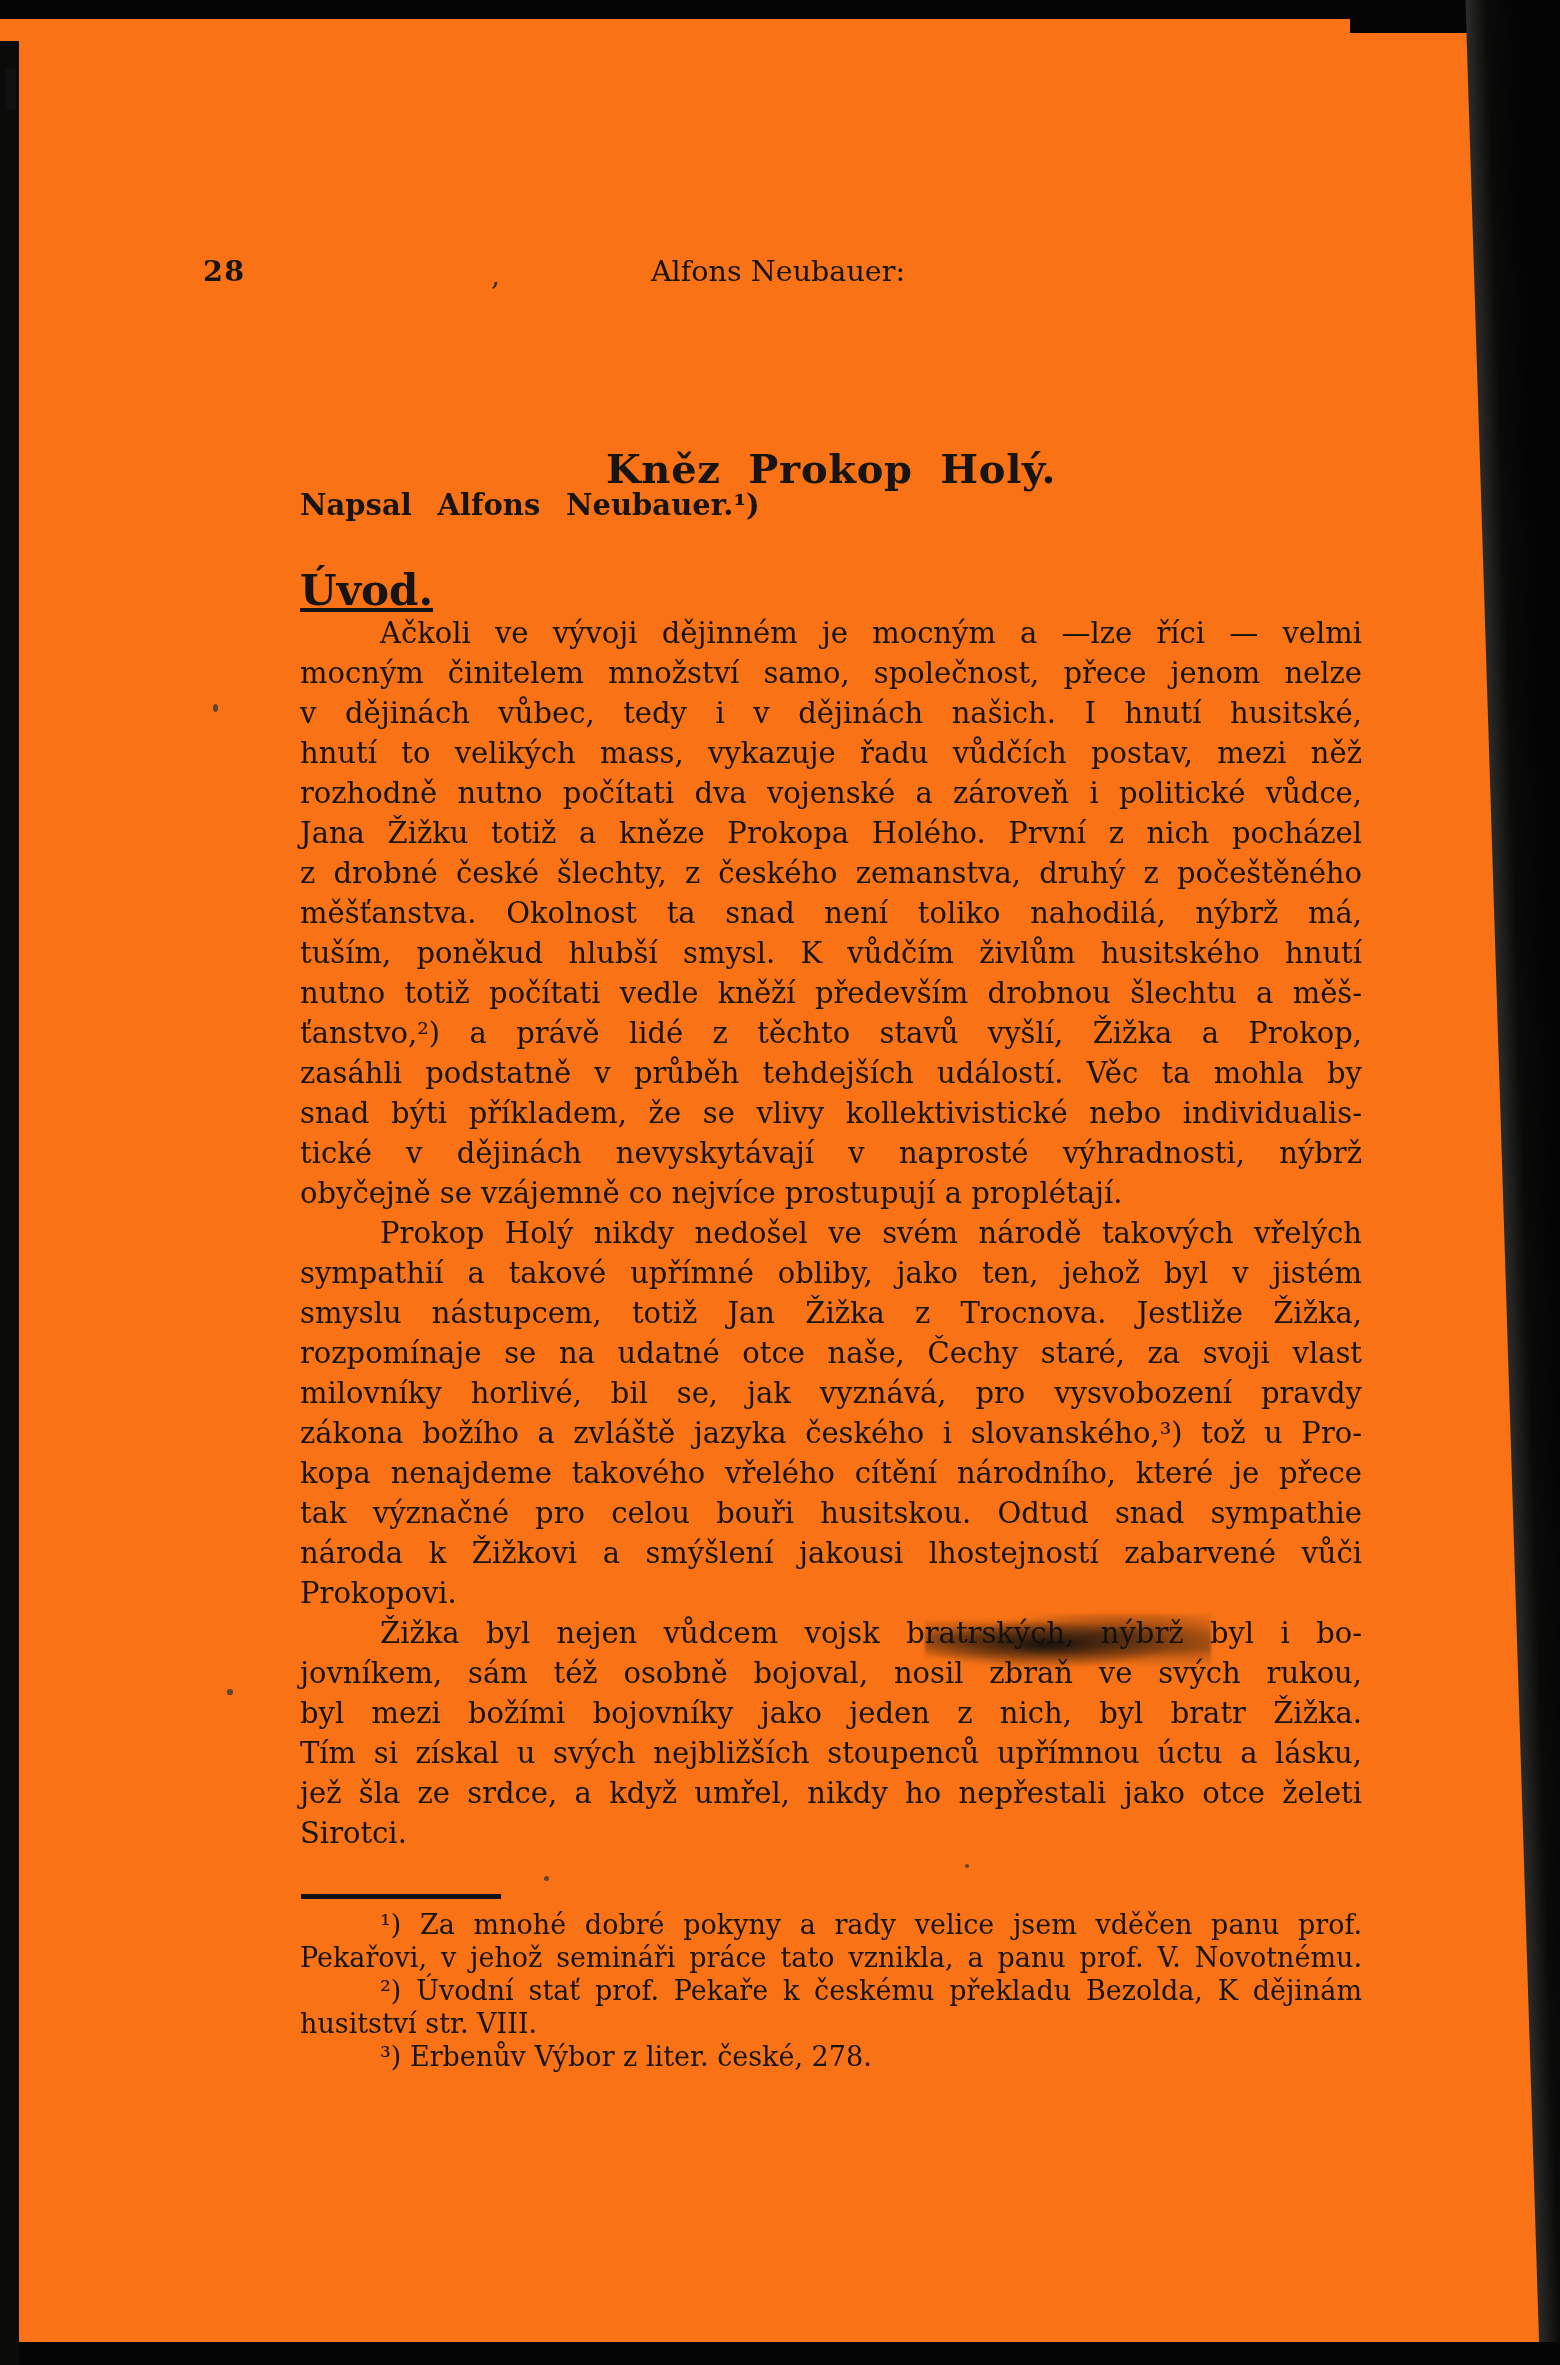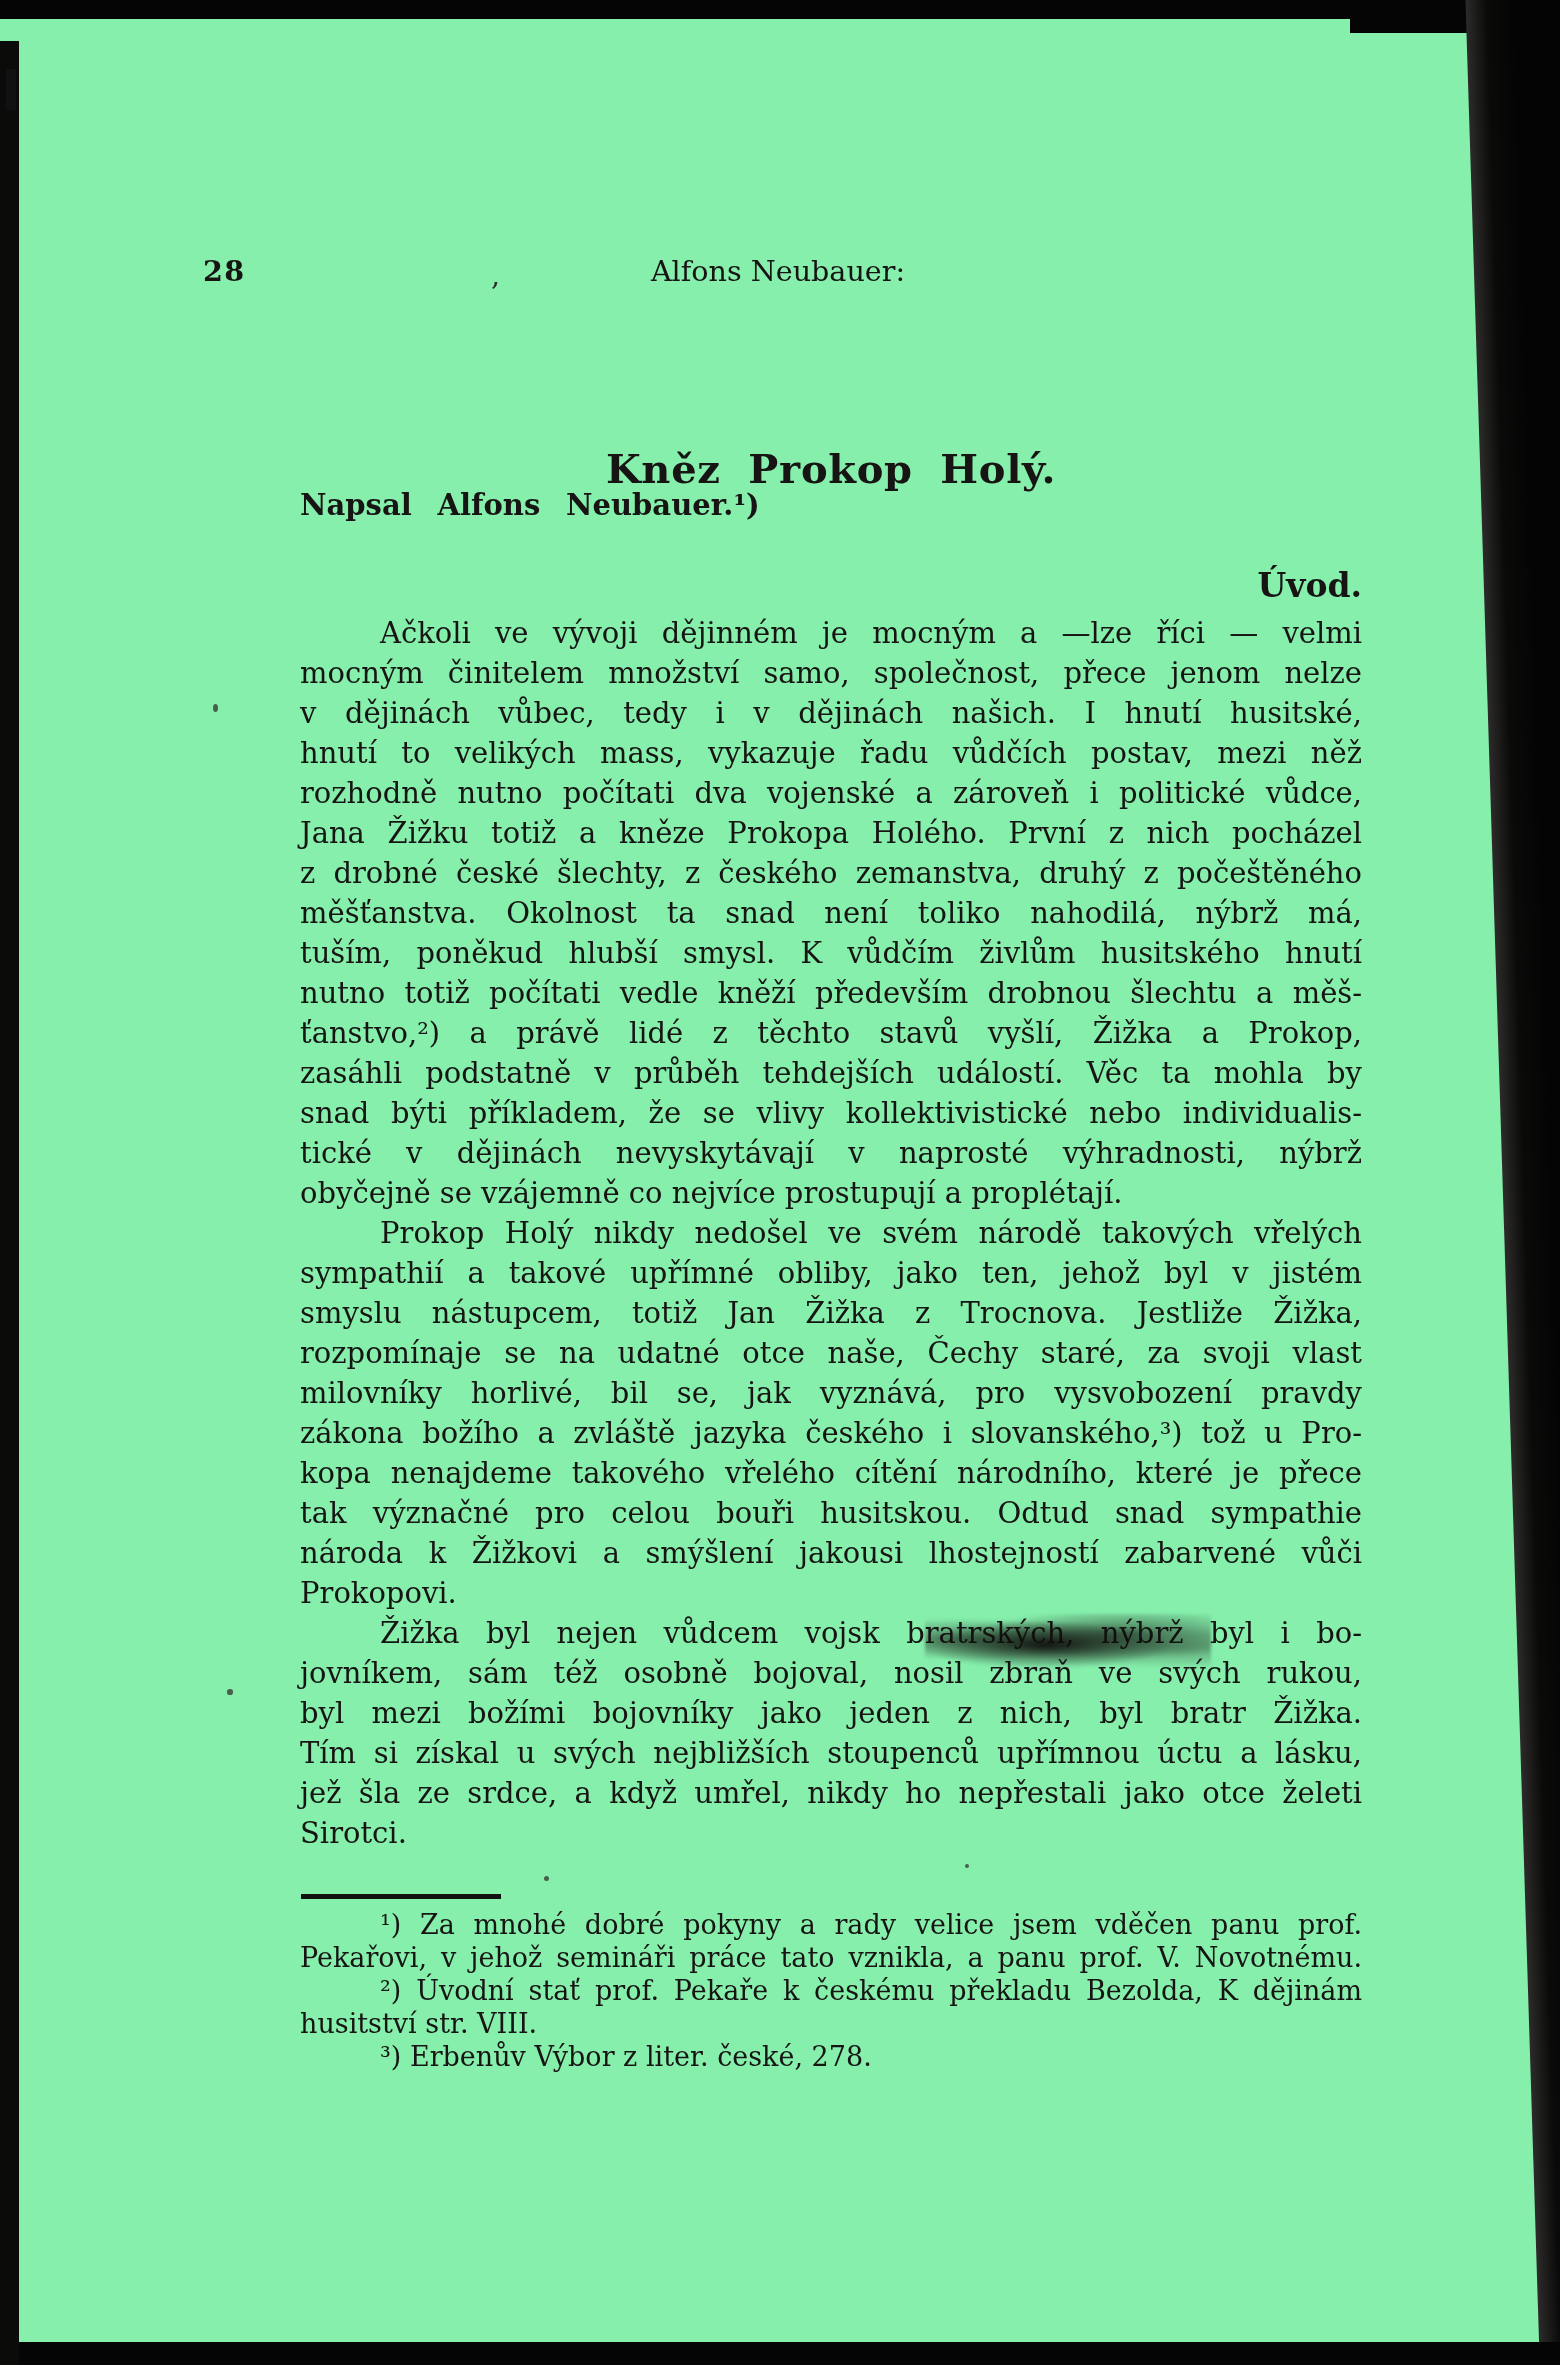--- a/index.html
+++ b/index.html
@@ -1,19 +1,19 @@
 <!DOCTYPE html>
 <html style="font-size:11.4px"><head>
 <meta charset="utf-8">
 <style>
   html,body{margin:0;padding:0;background:#000;}
   .scan{
     position:relative;
     width:1561px;height:2366px;
-    background:#86efac;
+    background:#f97316;
     overflow:hidden;
     font-family:"DejaVu Serif","Liberation Serif",serif;
     color:#161513;
   }
   
   .edge-top{position:absolute;left:0;top:0;width:1561px;height:18.6px;background:#050505;}
   .edge-top-right{position:absolute;left:1350px;top:0;width:211px;height:33px;background:#050505;}
   .edge-right{
     position:absolute;left:1465px;top:-14.3px;width:164px;height:2428px;
     background:linear-gradient(to right,#2c2b29 0px,#0a0a09 21.4px,#040404 50px);
@@ -30,21 +30,21 @@
   .title{
     position:absolute;left:300px;top:413px;width:1062px;
     text-align:center;font-size:40px;font-weight:bold;letter-spacing:0.7px;word-spacing:13px;margin-top:32px;
   }
   .byline{
     position:absolute;left:300px;top:488px;width:1062px;
     text-align:left;font-size:29px;font-weight:bold;word-spacing:15.7px;
   }
   .section-heading{
     position:absolute;left:300px;top:566px;width:1062px;
-    text-align:right;font-size:33px;font-weight:bold;
+    text-align:left;font-size:42px;font-weight:bold;text-decoration:underline;
   }
   
   .body-block{position:absolute;left:300px;top:613px;width:1062px;}
   .line{
     height:40px;line-height:40px;font-size:29px;
     white-space:normal;text-align:left;text-align-last:left;
   }
   .line.just{text-align:justify;text-align-last:justify;}
   .line.indent{padding-left:80px;}
   

